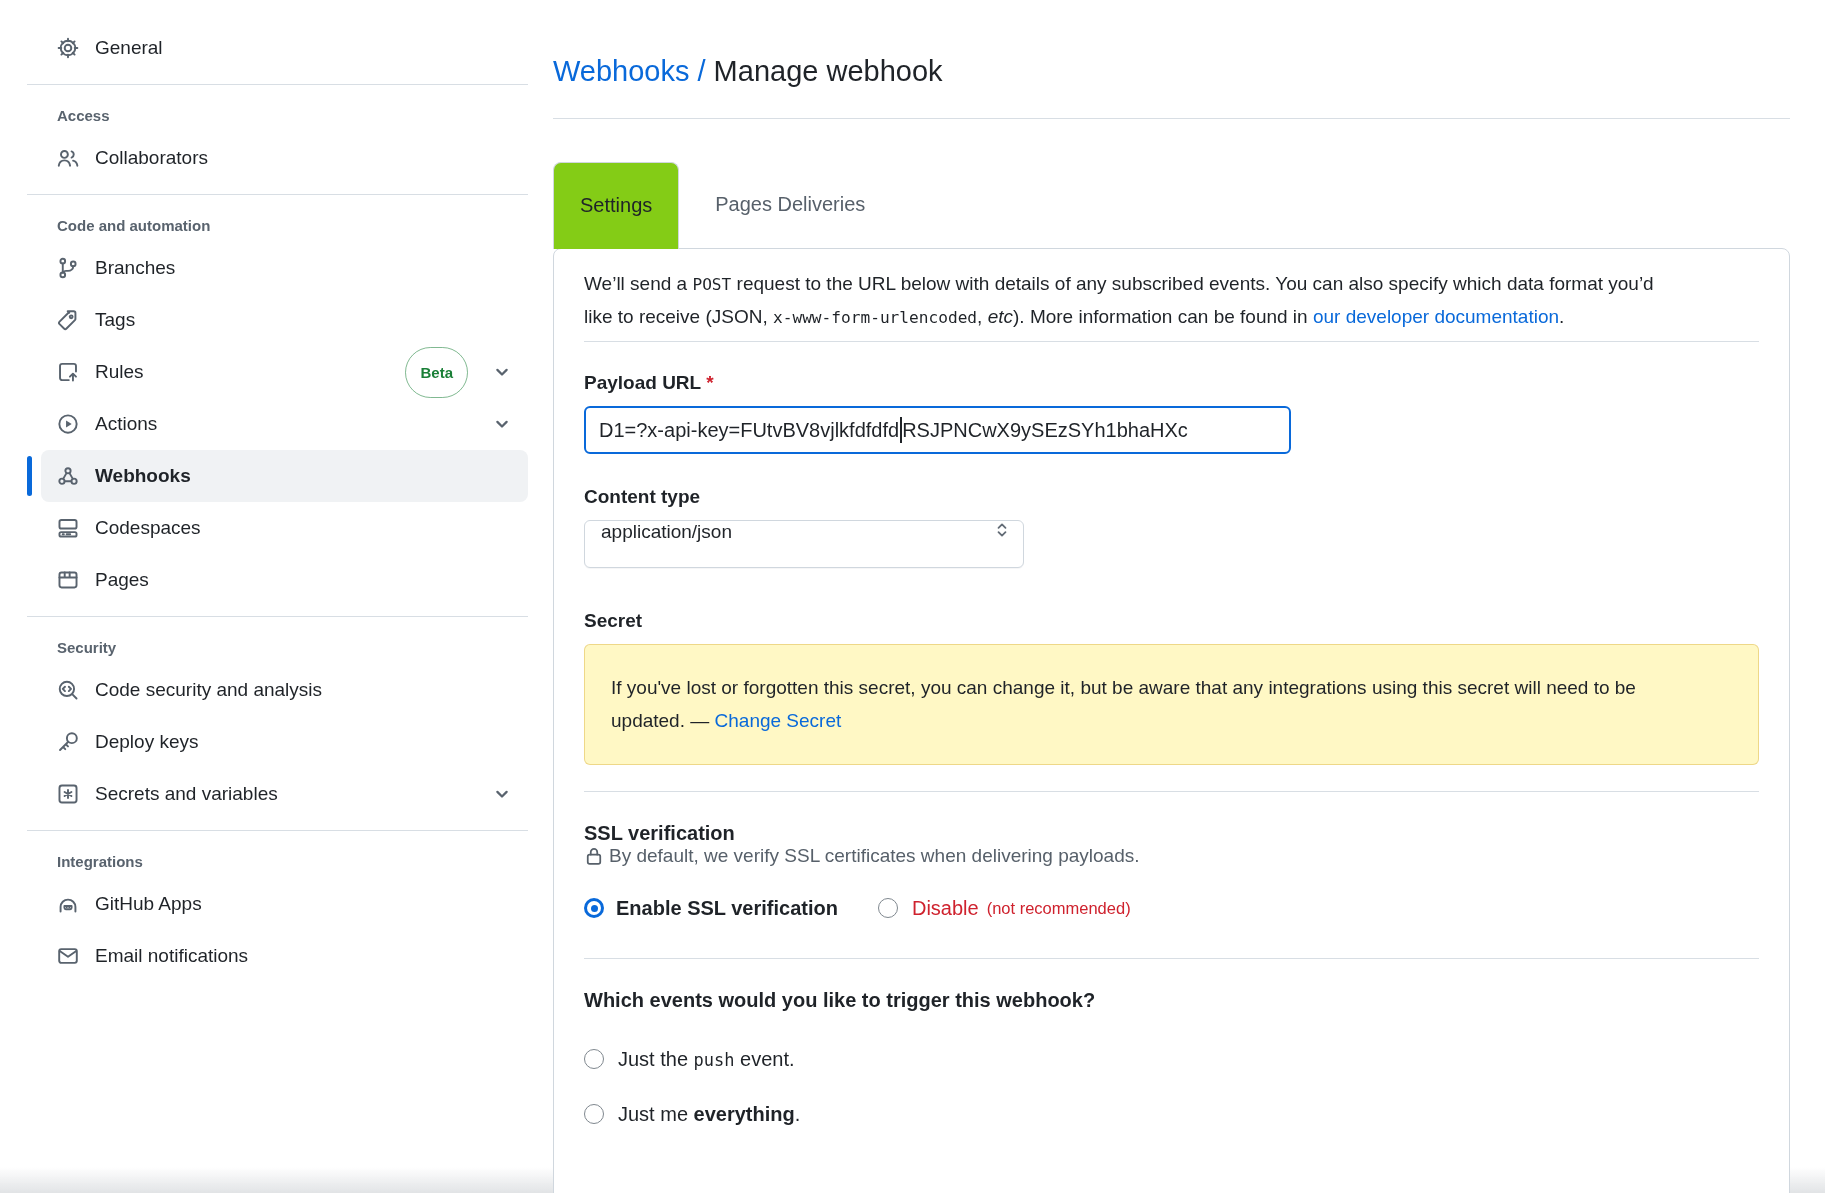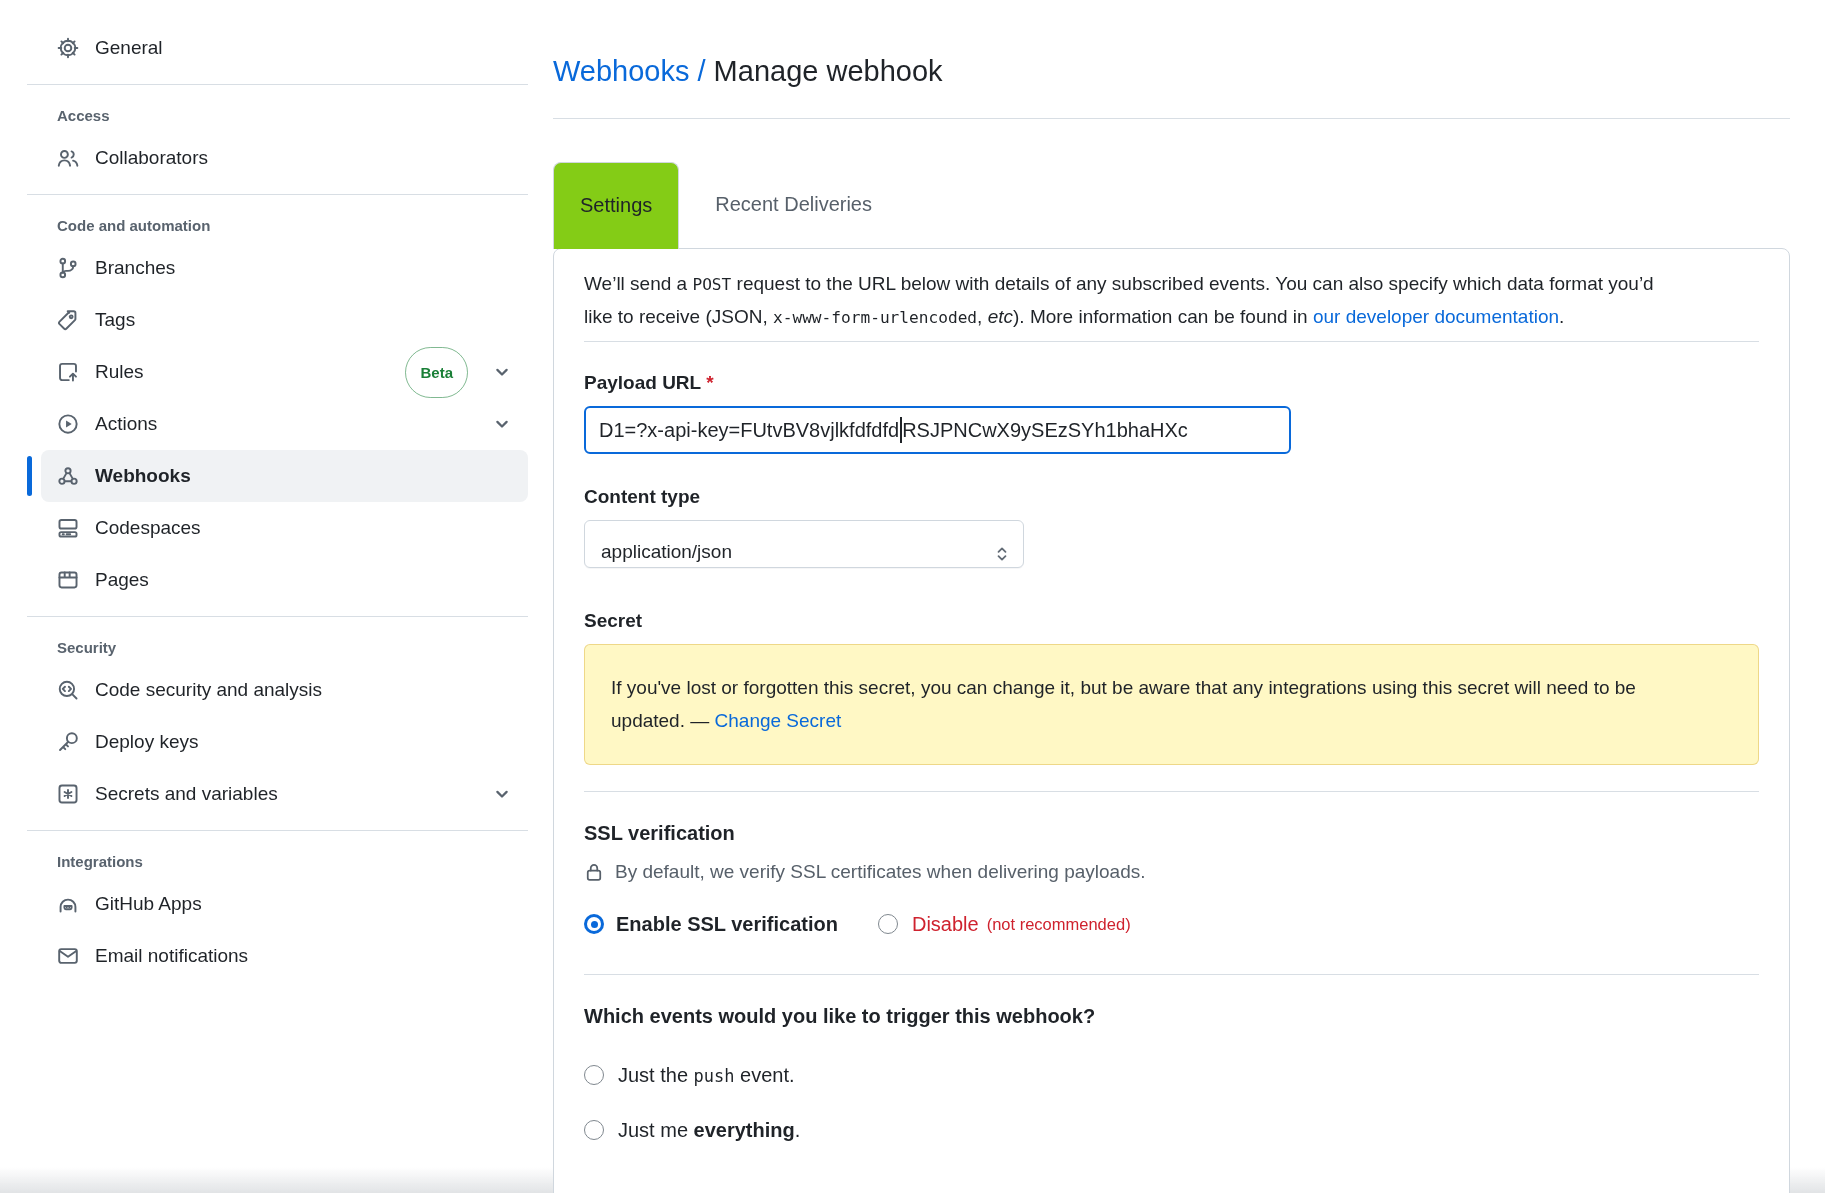--- a/index.html
+++ b/index.html
@@ -47,31 +47,31 @@
 
   .field-label { margin-top:30px; font-size:19px; font-weight:700; }
   .req { color:#cf222e; margin-left:5px; font-weight:700; }
 
   .url-input { margin-top:12px; width:707px; height:48px; border:2px solid #0969da; border-radius:6px;
     display:flex; align-items:center; padding:0 13px; font-size:20px; background:#fff; white-space:nowrap; overflow:hidden; cursor:text; }
   .caret { display:inline-block; width:0; border-left:2px solid #1f2328; height:26px; margin:0 0.5px; }
 
   .field-label.mt2 { margin-top:32px; }
   .select { margin-top:12px; width:440px; height:48px; border:1px solid #d0d7de; border-radius:6px; background:#fff;
-    display:flex; align-items:flex-end; justify-content:space-between; padding:0 12px 4px 16px; font-size:19px; cursor:pointer;
+    display:flex; align-items:flex-start; justify-content:space-between; padding:0 12px 12px 16px; font-size:19px; cursor:pointer;
     box-shadow:0 1px 0 rgba(31,35,40,0.04); }
   .select .unfold { width:18px; height:18px; }
 
   .field-label.mt3 { margin-top:42px; }
   .flash-warn { margin-top:12px; background:#fff8c5; border:1px solid rgba(212,167,44,0.4); border-radius:6px;
     padding:26px; font-size:19px; line-height:1.75; }
   .flash-warn .inner { max-width:1050px; }
 
   .sec-heading { margin-top:30px; font-size:20px; font-weight:700; }
-  .note-row { margin-top:16px; display:flex; align-items:center; gap:11px; color:#57606a; font-size:19px; }
+  .note-row { margin-top:0; display:flex; align-items:center; gap:5px; color:#57606a; font-size:19px; }
   .note-row .icn { width:20px; height:20px; display:flex; }
 
   .radio-row { margin-top:30px; display:flex; align-items:center; }
   .radio { width:20px; height:20px; border-radius:50%; border:1.5px solid #80888f; background:#fff; flex-shrink:0; cursor:pointer; }
   .radio.checked { border:none; background:#0969da; position:relative; }
   .radio.checked::after { content:''; position:absolute; inset:3px; background:#fff; border-radius:50%; }
   .radio.checked::before { content:''; position:absolute; inset:6.5px; background:#0969da; border-radius:50%; z-index:1; }
   .radio-lb { margin-left:14px; font-size:20px; }
   .radio-lb.bold { font-weight:700;margin-left:12px; }
   .gap-left { margin-left:40px; }
@@ -275,21 +275,21 @@
   </nav>
 
   <main class="main">
 
     <h1 class="subhead">
       <a class="crumb">Webhooks /</a><span class="title-rest">Manage webhook</span>
     </h1>
 
     <div class="tabnav">
       <div class="tab active">Settings</div>
-      <div class="tab">Recent Deliveries</div>
+      <div class="tab">Pages Deliveries</div>
     </div>
 
     <section class="panel">
 
       <p class="intro"><span>We’ll send a </span><span class="mono">POST</span><span> request to the URL below with details of any subscribed events. You can also specify which data format you’d like to receive (JSON, </span><span class="mono">x-www-form-urlencoded</span><span>, </span><span class="it">etc</span><span>). More information can be found in </span><a class="link">our developer documentation</a><span>.</span></p>
 
       <hr class="rule">
 
       <div class="field-label"><span>Payload URL</span><span class="req">*</span></div>
 

